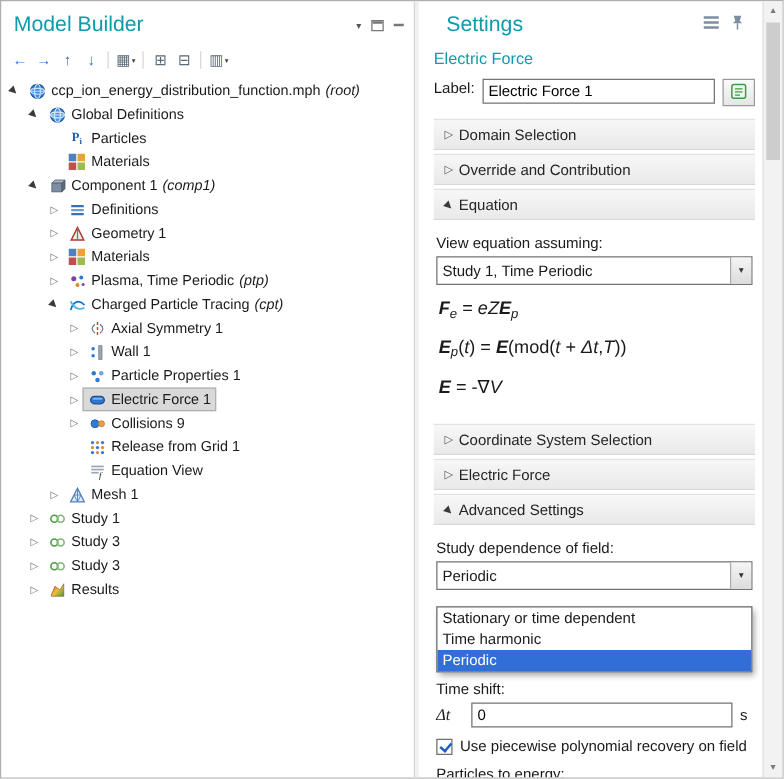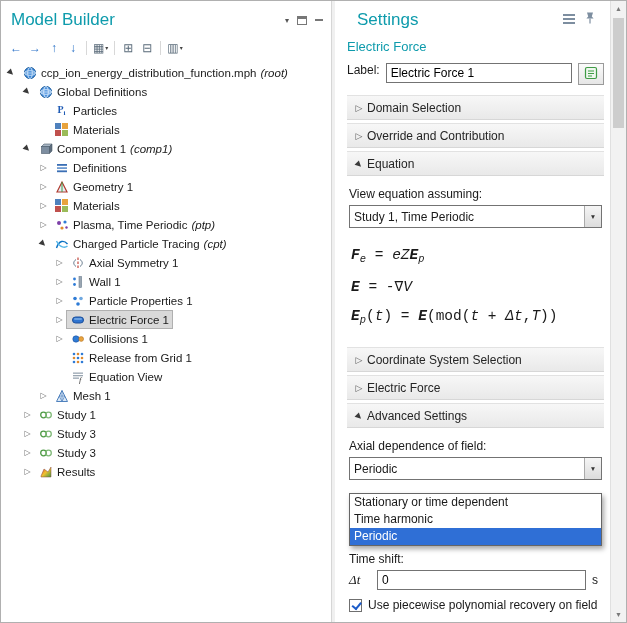--- a/index.html
+++ b/index.html
@@ -48,21 +48,21 @@
                border-bottom:1px solid #d7d7d7;display:flex;align-items:center;padding:0 4px;margin-bottom:3px;
                font-size:12px;color:#252525}
   .sec-arrow{width:16px;text-align:center;font-size:9px;color:#5c5c5c}
   .section-content{padding:2px 2px 8px 2px}
 
   .combo{height:21px;border:1px solid #737373;background:#fff;display:flex;align-items:stretch;font-size:12px}
   .combo-text{flex:1;display:flex;align-items:center;padding:0 4px;white-space:nowrap;overflow:hidden}
   .combo-btn{width:16px;flex:none;background:linear-gradient(#f5f5f5,#dcdcdc);border-left:1px solid #aaa;
              display:flex;align-items:center;justify-content:center;font-size:6.5px;color:#333}
 
-  .equations{font-family:Liberation Mono, monospace;font-size:14.5px;margin:19px 0 0 2px}
+  .equations{font-family:Liberation Sans, sans-serif;font-size:14.5px;margin:11px 0 0 2px}
   .eq-line{margin:0 0 13px}
   .eq-line .b{font-weight:bold}
   .eq-line .i{font-style:italic}
   .eq-line .sub{font-size:10.5px;vertical-align:-3px}
 
   .adv-label{font-size:12px;margin:6px 0 4px}
   .dropdown-list{border:1px solid #666;background:#fff;box-shadow:2px 3px 5px rgba(0,0,0,0.35);margin-top:13px}
   .dd-item{height:17px;line-height:17px;padding:0 4px;font-size:12px;white-space:nowrap;overflow:hidden}
   .dd-item.selected{background:#2f6fd6;color:#fff}
 
@@ -310,21 +310,21 @@
         </div>
         <div class="tree-row" style="padding-left: 52px;">
           <span class="expander">▷</span>
           <span class="row-core">
             <span class="ticon">
               <svg width="14" height="14">
                 <circle cx="5" cy="7" r="3.2" fill="#2e7bd6" stroke="#1c4f9a" stroke-width="0.6"></circle>
                 <circle cx="10.2" cy="7" r="2.4" fill="#e8a33d" stroke="#b5752a" stroke-width="0.6"></circle>
               </svg>
             </span>
-            <span class="tlabel">Collisions 1</span>
+            <span class="tlabel">Collisions 9</span>
           </span>
         </div>
         <div class="tree-row" style="padding-left: 52px;">
           <span class="expander"></span>
           <span class="row-core">
             <span class="ticon">
               <svg width="14" height="14">
                 <circle cx="3" cy="3" r="1.3" fill="#2e7bd6"></circle>
                 <circle cx="7" cy="3" r="1.3" fill="#e08a2e"></circle>
                 <circle cx="11" cy="3" r="1.3" fill="#2e7bd6"></circle>
@@ -468,40 +468,40 @@
       </div>
 
       <div class="section-content">
         <div class="adv-label">View equation assuming:</div>
         <div class="combo">
           <span class="combo-text">Study 1, Time Periodic</span>
           <span class="combo-btn">▼</span>
         </div>
         <div class="equations" id="equations">
             <div class="eq-line"><span class="b i">F</span><span class="i sub">e</span><span> = </span><span class="i">e</span><span class="i">Z</span><span class="b i">E</span><span class="i sub">p</span></div>
+            <div class="eq-line"><span class="b i">E</span><span class="i sub">p</span><span>(</span><span class="i">t</span><span>) = </span><span class="b i">E</span><span>(mod(</span><span class="i">t</span><span> + </span><span class="i">Δt</span><span>,</span><span class="i">T</span><span>))</span></div>
             <div class="eq-line"><span class="b i">E</span><span> = -∇</span><span class="i">V</span></div>
-            <div class="eq-line"><span class="b i">E</span><span class="i sub">p</span><span>(</span><span class="i">t</span><span>) = </span><span class="b i">E</span><span>(mod(</span><span class="i">t</span><span> + </span><span class="i">Δt</span><span>,</span><span class="i">T</span><span>))</span></div>
           </div>
       </div>
 
       <div class="section-bar">
         <span class="sec-arrow">▷</span>
         <span>Coordinate System Selection</span>
       </div>
       <div class="section-bar">
         <span class="sec-arrow">▷</span>
         <span>Electric Force</span>
       </div>
       <div class="section-bar">
         <span class="sec-arrow"><span class="tri-open">▶</span></span>
         <span>Advanced Settings</span>
       </div>
 
       <div class="section-content">
-        <div class="adv-label">Axial dependence of field:</div>
+        <div class="adv-label">Study dependence of field:</div>
         <div class="combo">
           <span class="combo-text">Periodic</span>
           <span class="combo-btn">▼</span>
         </div>
         <div class="dropdown-list" id="dropdown-list">
             <div class="dd-item">Stationary or time dependent</div>
             <div class="dd-item">Time harmonic</div>
             <div class="dd-item selected">Periodic</div>
           </div>
 

